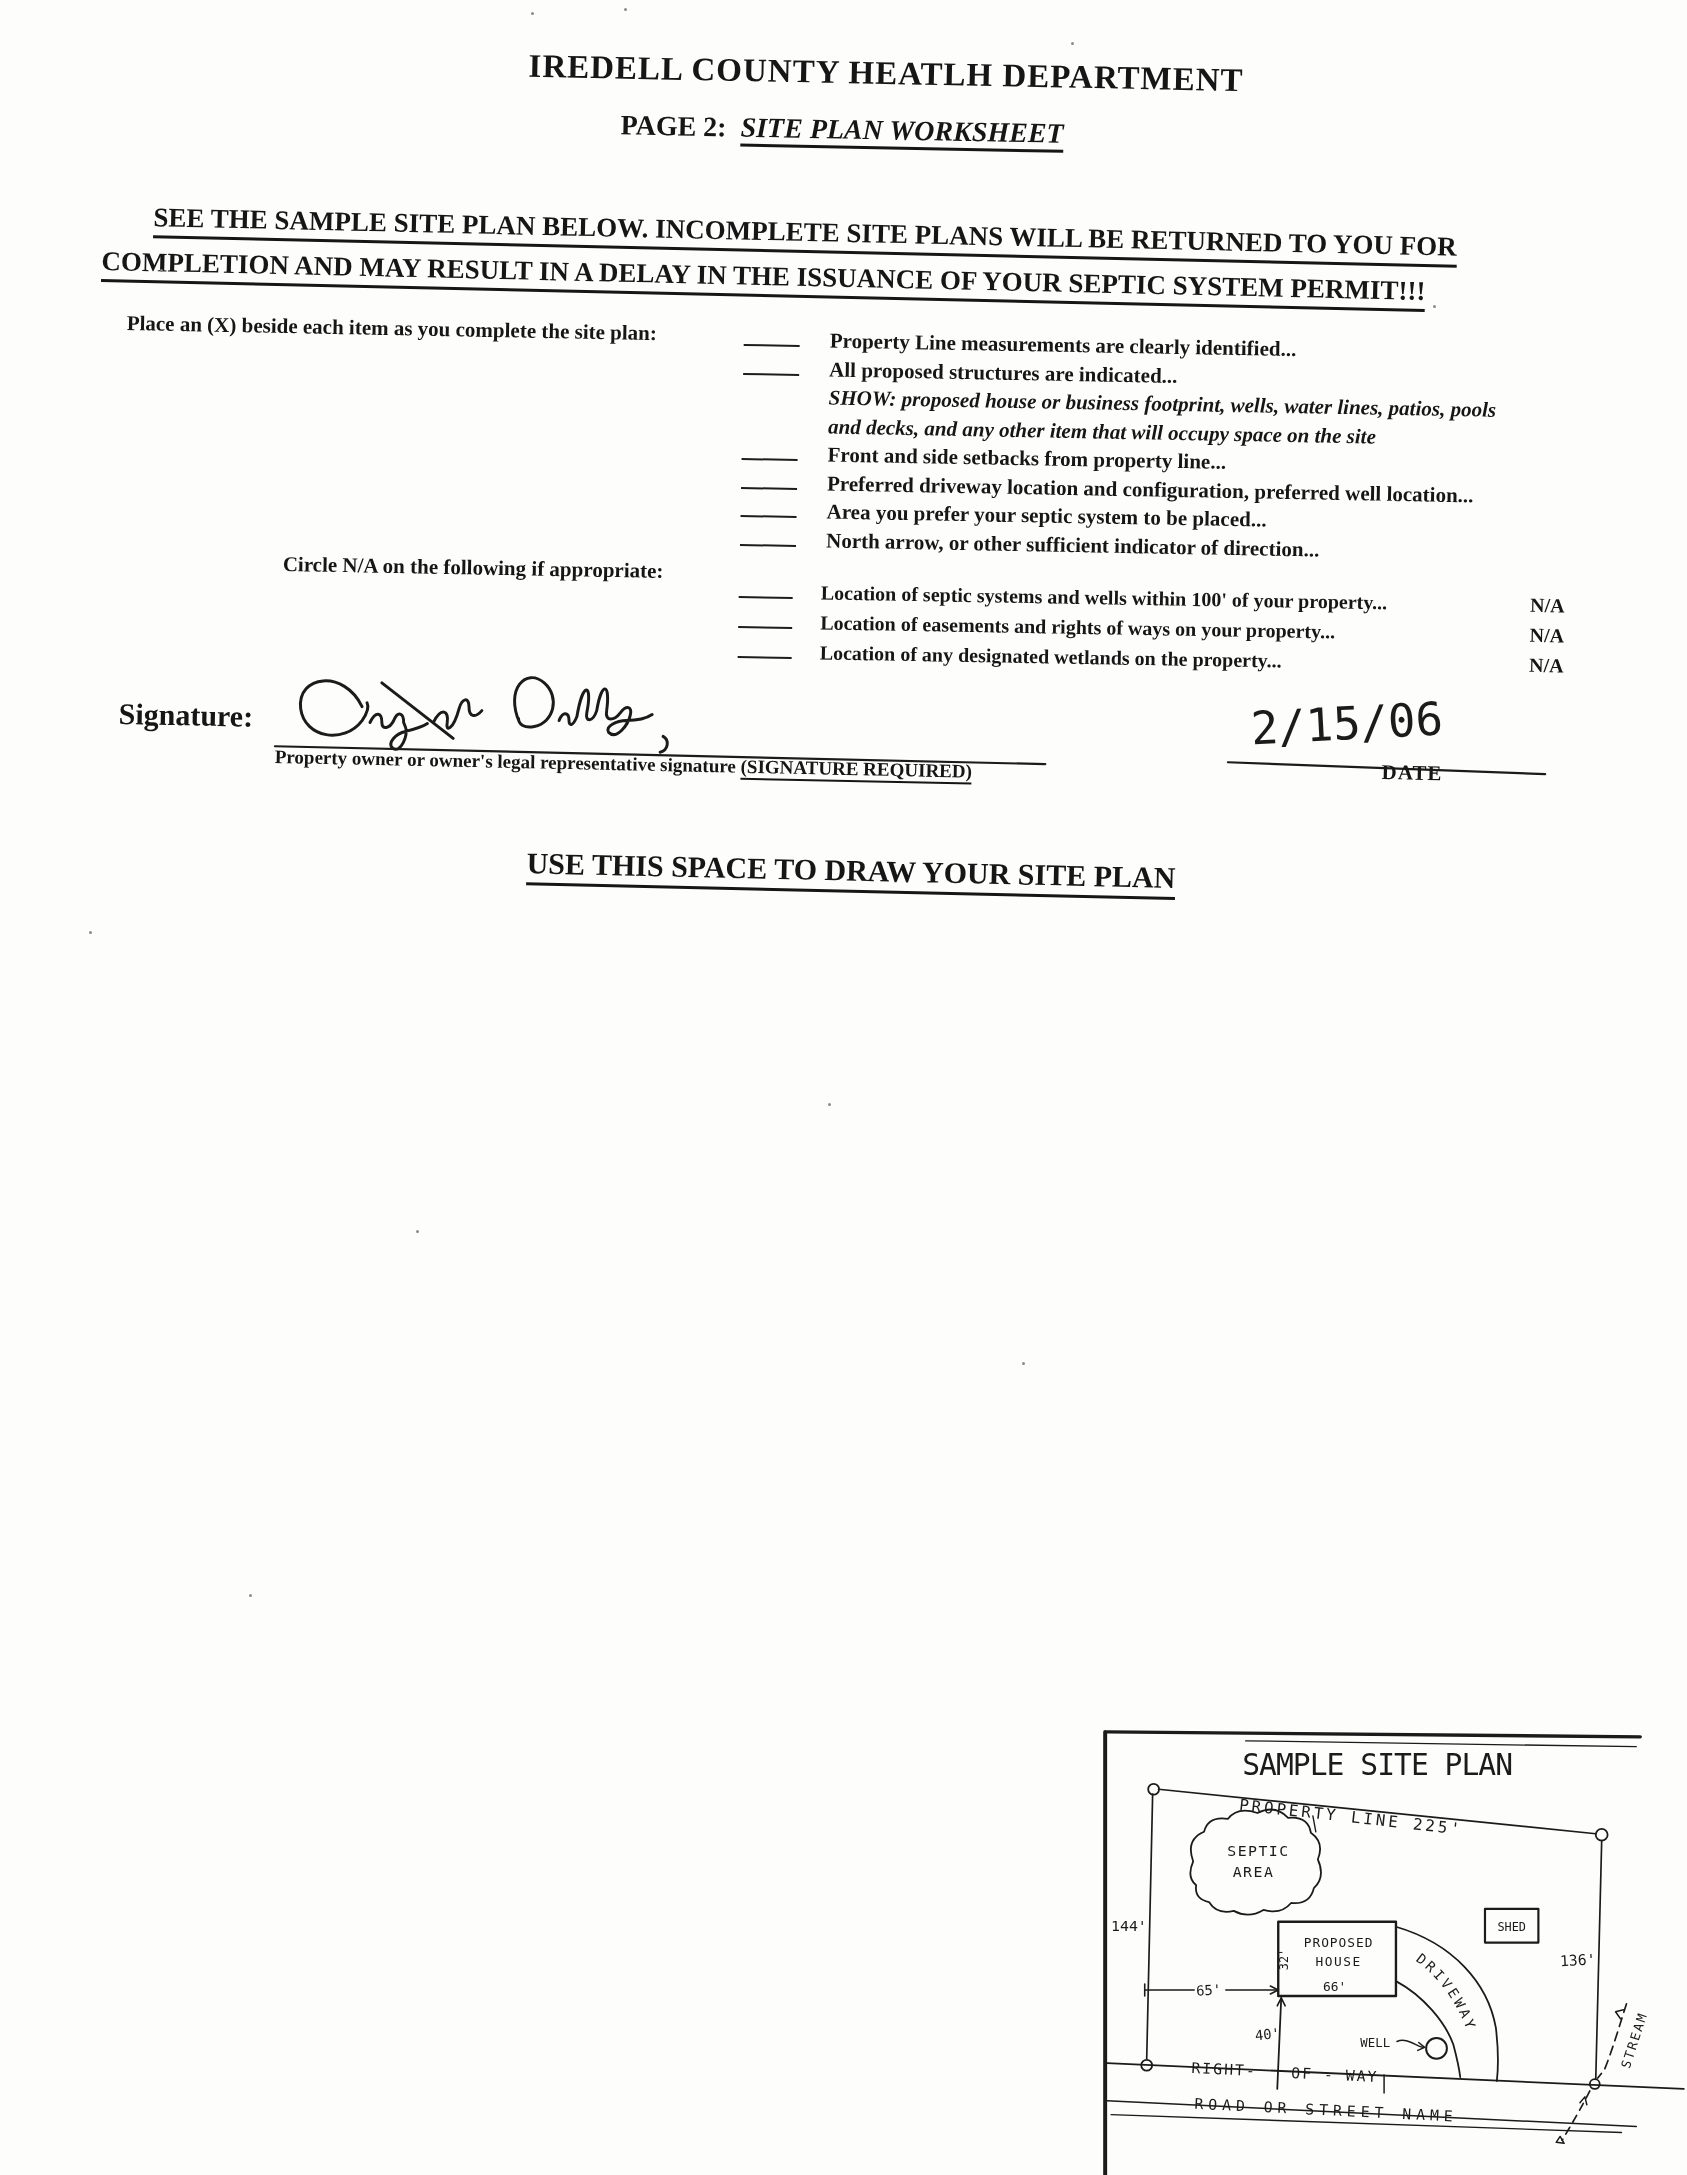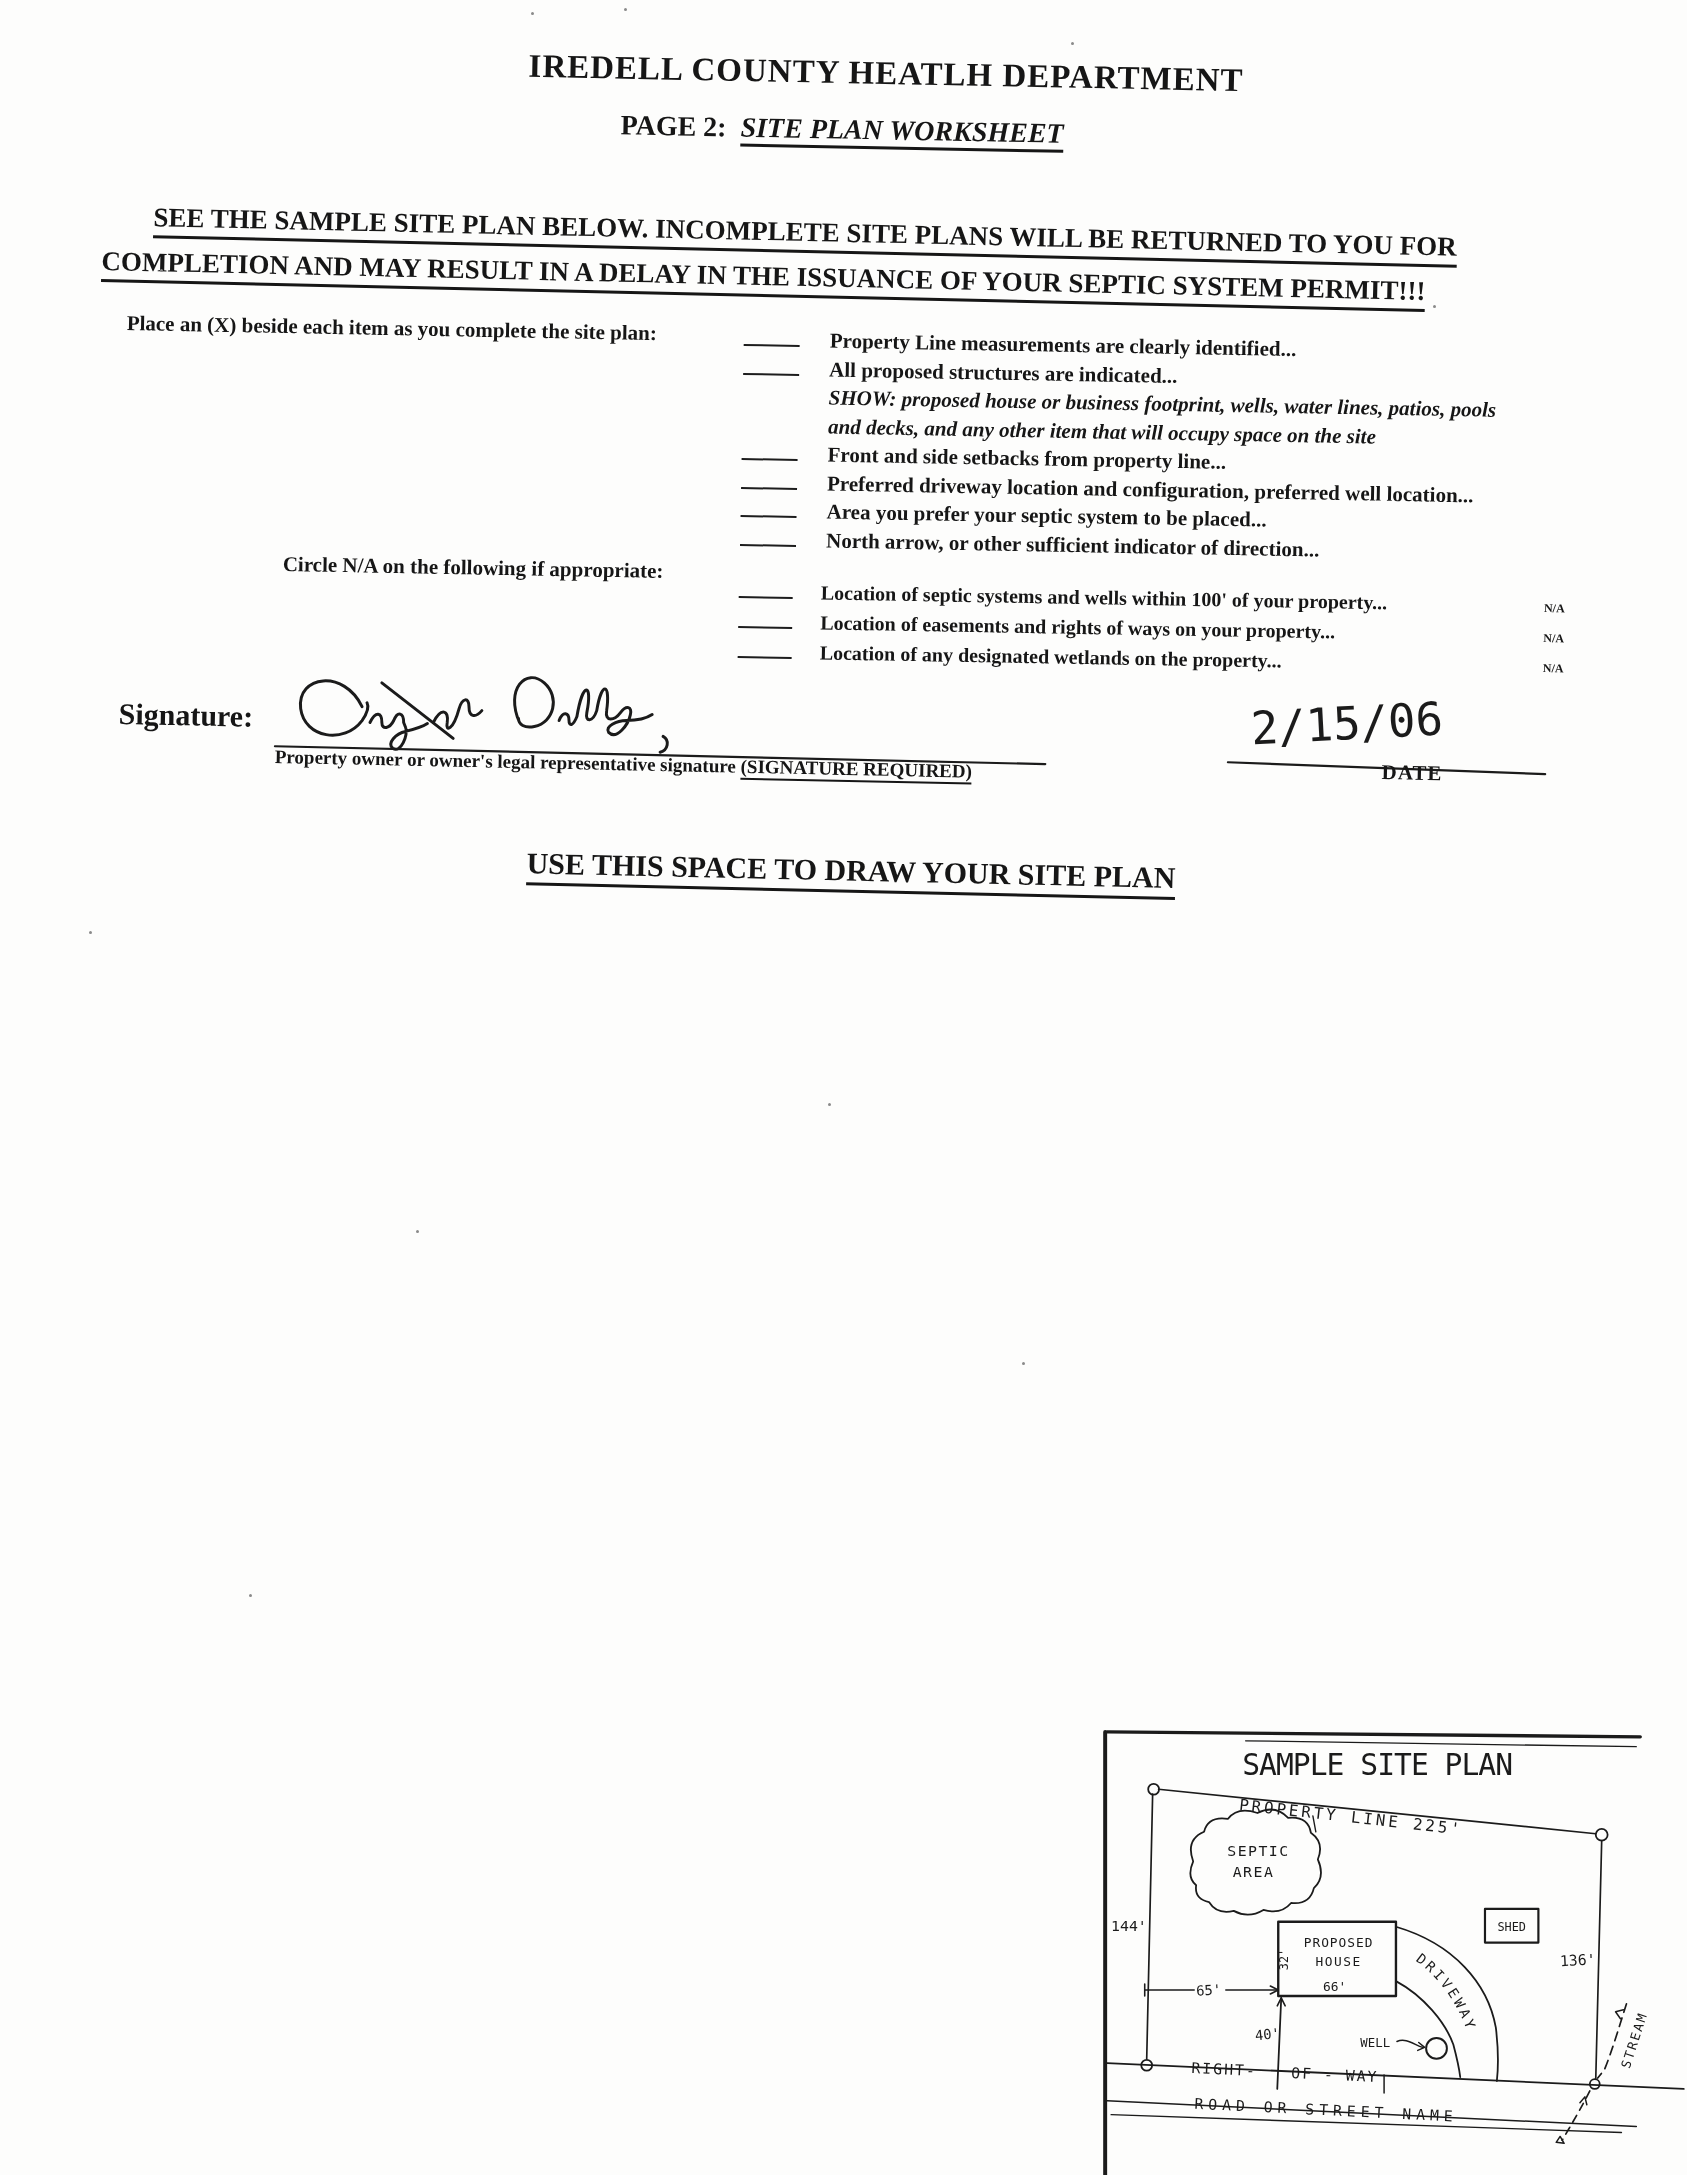--- a/index.html
+++ b/index.html
@@ -26,21 +26,21 @@
   .chk{left:744px;top:327px;width:921px;transform:rotate(1.05deg);}
   .chk-row{display:flex;align-items:baseline;height:28.5px;font-size:21px;font-weight:bold;}
   .chk-row.it .row-text{font-style:italic;}
   .blank{width:56px;border-bottom:2.2px solid #1d1d1d;height:16px;margin-right:30px;flex:none;}
   .row-text{white-space:nowrap;}
 
   .nachk{left:739px;top:580px;width:826px;transform:rotate(1.0deg);}
   .nachk .chk-row{height:30px;font-size:20px;}
   .nachk .blank{width:54px;margin-right:28px;}
   .nachk .row-text{flex:none;}
-  .na{margin-left:auto;font-size:12px;font-weight:bold;}
+  .na{margin-left:auto;font-size:20px;font-weight:bold;}
 
   .sig-label{left:119px;top:697px;font-size:30px;font-weight:bold;transform:rotate(1.1deg);}
   .caption{left:275px;top:746px;font-size:19px;font-weight:bold;transform:rotate(1.2deg);white-space:nowrap;}
   .caption .req{border-bottom:2.5px solid #161616;padding-bottom:1px;}
   .date-label{left:1382px;top:760px;font-size:21px;font-weight:bold;letter-spacing:1px;transform:rotate(1.2deg);}
 
   .draw-head{left:426px;top:844px;width:851px;text-align:center;font-size:30px;font-weight:bold;
              transform:rotate(1.3deg);}
   .draw-head span{border-bottom:3.5px solid #161616;padding-bottom:3px;}
   .draw-area{left:59px;top:921px;width:1544px;height:782px;}

